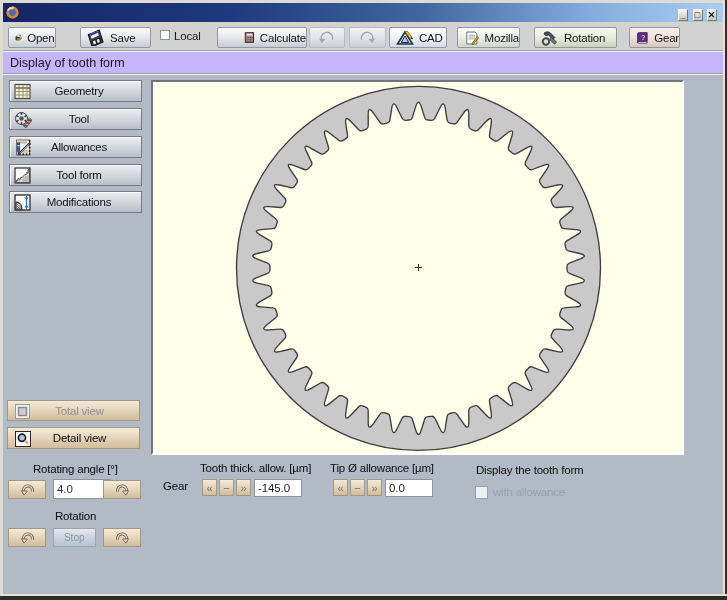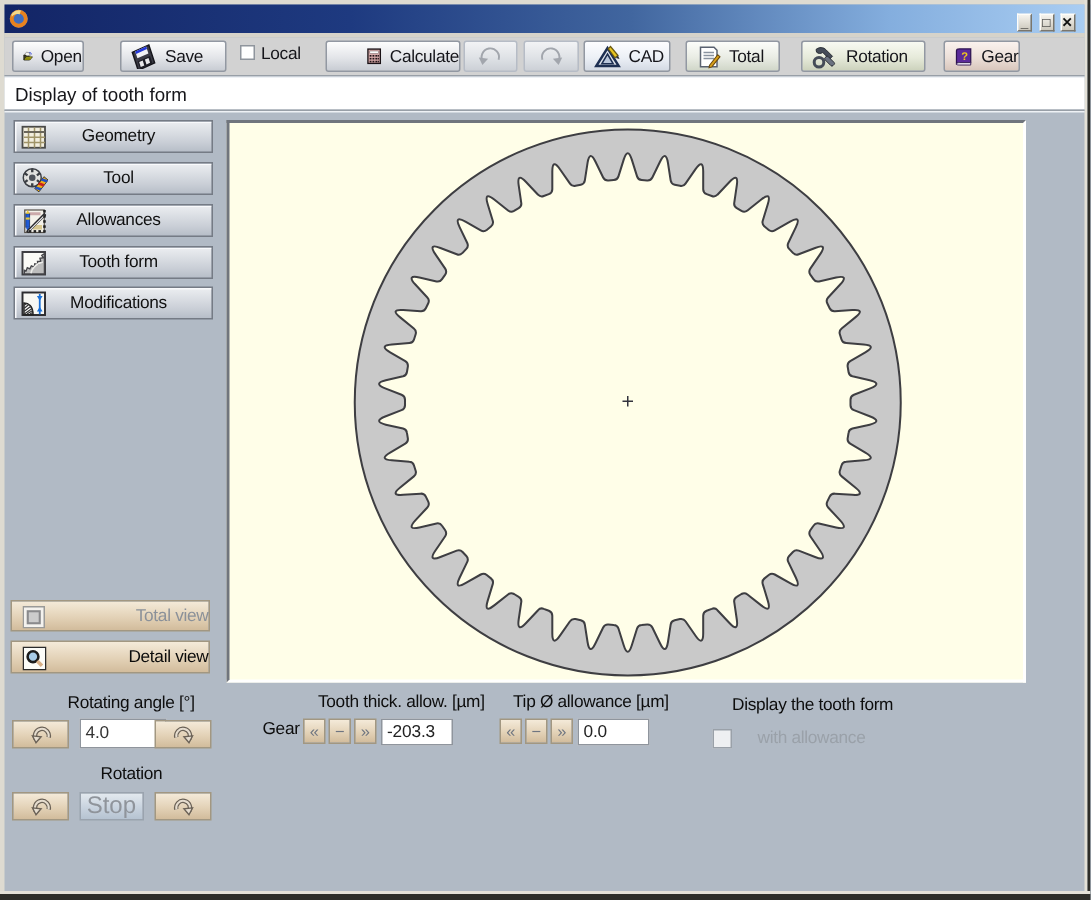--- a/index.html
+++ b/index.html
@@ -18,40 +18,40 @@
 
 #band{left:3px;top:22px;width:720px;height:3px;background:#d6d3ca;}
 
 #toolbar{left:3px;top:25px;width:720px;height:25px;background:#d2d2d2;}
 .tbtn{position:absolute;top:2px;height:21px;background:linear-gradient(#fdfdfd,#e3e5e9 55%,#c8ccd3);border:1px solid #9298a2;border-radius:2px;font-size:11.5px;letter-spacing:-0.2px;color:#15151a;display:flex;align-items:center;}
 .tbtn .lbl{margin-left:5px;}
 .tbtn.dis{border-color:#b6bcc6;background:linear-gradient(#f2f3f5,#dfe2e6 55%,#ccd0d6);}
 .tbtn.dis svg{margin-left:0;}
 .tbtn svg{margin-left:6px;}
 #groove1{left:3px;top:50px;width:720px;height:2px;border-top:1px solid #989fa7;border-bottom:1px solid #eef1f5;}
-#status{left:3px;top:52px;width:720px;height:21px;background:#ffffff;font-size:12.5px;color:#16161a;}
+#status{left:3px;top:52px;width:720px;height:21px;background:#c4b5fd;font-size:12.5px;color:#16161a;}
 #status span{position:absolute;left:7px;top:4px;}
 #groove2{left:3px;top:73px;width:720px;height:2px;border-top:1px solid #989fa7;border-bottom:1px solid #eef1f5;}
 
 .sbtn{position:absolute;left:9px;width:133px;height:22px;background:linear-gradient(#eceef1,#c9ced6 70%,#b7bec8);border:1px solid #757b85;box-shadow:inset 1px 1px 0 #f9fafc;font-size:11.5px;letter-spacing:-0.2px;color:#111;display:flex;align-items:center;}
 .sbtn svg{position:absolute;left:4px;top:2px;}
 .sbtn .lbl{width:100%;text-align:center;padding-left:7px;}
 
 #canvas{left:151px;top:80px;width:533px;height:375px;background:#fffee8;border:2px solid;border-color:#70757d #ffffff #ffffff #70757d;}
 
 .tan{background:linear-gradient(#f4ead9,#e3d2b7 55%,#d2bc9c);border:1px solid #a29781;}
 .tanbtn{position:absolute;font-size:11.5px;letter-spacing:-0.2px;display:flex;align-items:center;}
 #totalview{left:7px;top:400px;width:133px;height:21px;color:#8b9199;}
 #detailview{left:7px;top:427px;width:133px;height:22px;color:#0b0b0b;}
-.viewlbl{width:100%;text-align:right;padding-left:12px;}
+.viewlbl{width:100%;text-align:center;padding-left:12px;}
 .viewicon{position:absolute;left:6.5px;top:3px;}
 .rotbtn{position:absolute;width:38px;height:19px;display:flex;align-items:center;justify-content:center;}
 .inp{position:absolute;background:#fff;border:1px solid #8f959d;font-size:11.5px;letter-spacing:-0.1px;color:#222;font-family:"Liberation Sans",sans-serif;padding-left:3px;display:flex;align-items:center;}
-.label{position:absolute;font-size:11.5px;letter-spacing:-0.2px;color:#0d0d0d;white-space:nowrap;margin-left:12px;}
-#stop{left:52.5px;top:528px;width:43.5px;height:19px;background:linear-gradient(#e3e9ef,#c6d1dd 60%,#b6c3d1);border:1px solid #9aa3ae;color:#8f949b;font-size:16px;display:flex;align-items:center;justify-content:center;}
+.label{position:absolute;font-size:11.5px;letter-spacing:-0.2px;color:#0d0d0d;white-space:nowrap;}
+#stop{left:52.5px;top:528px;width:43.5px;height:19px;background:linear-gradient(#e3e9ef,#c6d1dd 60%,#b6c3d1);border:1px solid #9aa3ae;color:#8f949b;font-size:10px;display:flex;align-items:center;justify-content:center;}
 .spin{position:absolute;width:15px;height:17px;font-size:11px;color:#6f7580;display:flex;align-items:center;justify-content:center;padding:0;}
 .gray{color:#9aa1a9;}
 #chk{left:475px;top:486px;width:13px;height:13px;background:#eef0f2;border:1px solid #9aa1a9;}
 </style></head>
 <body>
 <div class="abs" id="f-top"></div>
 <div class="abs" id="f-left"></div>
 <div class="abs" id="f-right-l"></div>
 <div class="abs" id="f-right-d"></div>
 <div class="abs" id="f-bot-l"></div>
@@ -138,21 +138,21 @@
       <span class="lbl">CAD</span>
     </div>
 <div class="tbtn" style="left:454px;width:63px;background:linear-gradient(#fcfdfa,#e9ece4 55%,#d0d6c8);">
       <svg width="17" height="16" viewBox="0 0 17 16">
         <path d="M3 1.5 L12 1.5 L14 3.5 L14 14.5 L3 14.5 Z" fill="#fff" stroke="#5a6270"></path>
         <line x1="5" y1="5" x2="12" y2="5" stroke="#8a93a0" stroke-width="0.9"></line>
         <line x1="5" y1="7" x2="12" y2="7" stroke="#8a93a0" stroke-width="0.9"></line>
         <line x1="5" y1="9" x2="12" y2="9" stroke="#8a93a0" stroke-width="0.9"></line>
         <path d="M9 13.5 L14.5 6.5 L16 7.8 L10.6 14.6 L8.7 15.2 Z" fill="#d8a018" stroke="#6b4a10" stroke-width="0.7"></path>
       </svg>
-      <span class="lbl">Total</span>
+      <span class="lbl">Mozilla</span>
     </div>
 <div class="tbtn" style="left:531px;width:83px;background:linear-gradient(#f8faf2,#e6eada 55%,#ccd2bc);">
       <svg width="18" height="16" viewBox="0 0 18 16">
         <path d="M3 3 C5 1.2 8 1.4 9.5 3 L14 7.5 L12 9.5 L7.5 5 C6 6 4.5 5.8 3.4 4.8 Z" fill="#454c58" stroke="#23272e" stroke-width="0.6"></path>
         <rect x="10.5" y="7" width="3" height="7.5" rx="1" transform="rotate(-45 12 10.7)" fill="#6b7280" stroke="#23272e" stroke-width="0.6"></rect>
         <circle cx="5" cy="11.5" r="3.2" fill="none" stroke="#454c58" stroke-width="2"></circle>
       </svg>
       <span class="lbl">Rotation</span>
     </div>
 <div class="tbtn" style="left:626px;width:51px;background:linear-gradient(#faf2ee,#ecdfd8 55%,#d8c6bc);">
@@ -230,21 +230,21 @@
       </g>
     </svg>
     <span class="lbl">Allowances</span>
   </div>
 <div class="sbtn" style="top:163.5px;">
     <svg width="17" height="17" viewBox="0 0 17 17">
       <rect x="1" y="1" width="15" height="15" fill="#fbfbf7" stroke="#3c3c40" stroke-width="1.3"></rect>
       <path d="M15.6 2 L13.8 3.2 L15 4.8 L12.6 5.2 L13.2 7.2 L11 7.2 L11.2 9.2 L9.2 8.9 L8.8 11 L6.9 10.2 L5.9 12.2 L4.2 11.4 L3.4 13.6 L2.2 13.2 L2.2 15.6 L15.6 15.6 Z" fill="#bcbcbc" stroke="#46464a" stroke-width="0.9"></path>
       <path d="M14.6 7.6 A 10.5 10.5 0 0 0 6.6 15.2" fill="none" stroke="#ededea" stroke-width="1"></path>
     </svg>
-    <span class="lbl">Tooth form</span>
+    <span class="lbl">Tool form</span>
   </div>
 <div class="sbtn" style="top:191px;">
     <svg width="17" height="17" viewBox="0 0 17 17">
       <rect x="1" y="1" width="15" height="15" fill="#f8f8f4" stroke="#2c2c30" stroke-width="1.3"></rect>
       <path d="M2 8 C5 8 8 10 8 15.8 L2 15.8 Z" fill="#fff" stroke="#222" stroke-width="1"></path>
       <path d="M2.2 9.5 L3.8 8.2 M2.2 11.5 L5.2 9 M2.2 13.5 L6.6 10.2 M2.2 15.4 L7.4 11.6 M4 15.4 L7.8 13 M6 15.4 L8 14.2" stroke="#333" stroke-width="0.8"></path>
       <line x1="12.5" y1="2" x2="12.5" y2="15.5" stroke="#1a70d8" stroke-width="1.2"></line>
       <path d="M12.5 6.5 L10.6 3.4 L14.4 3.4 Z M12.5 10.5 L10.6 13.6 L14.4 13.6 Z" fill="#1a70d8"></path>
     </svg>
     <span class="lbl">Modifications</span>
@@ -305,21 +305,21 @@
       <path d="M11.8 10.2 A4.6 4.6 0 1 0 3.6 8.6" fill="none" stroke="#e6ddcf" stroke-width="1.3"></path>
       <path d="M14.4 7.6 L8.6 8.2 L12 12.2 Z" fill="#e6ddcf" stroke="#6b6257" stroke-width="0.9"></path>
     </svg>
   </div>
 
 <span class="label" style="left:163px;top:480px;">Gear</span>
 <span class="label" style="left:200px;top:462px;">Tooth thick. allow. [µm]</span>
 <div class="spin tan" style="left:202px;top:479px;">«</div>
 <div class="spin tan" style="left:219px;top:479px;">−</div>
 <div class="spin tan" style="left:236px;top:479px;">»</div>
-<div class="inp" style="left:254px;top:479px;width:48px;height:18px;">-203.3</div>
+<div class="inp" style="left:254px;top:479px;width:48px;height:18px;">-145.0</div>
 <span class="label" style="left:330px;top:462px;">Tip Ø allowance [µm]</span>
 <div class="spin tan" style="left:333px;top:479px;">«</div>
 <div class="spin tan" style="left:350px;top:479px;">−</div>
 <div class="spin tan" style="left:367px;top:479px;">»</div>
 <div class="inp" style="left:385px;top:479px;width:48px;height:18px;">0.0</div>
 
 <span class="label" style="left:476px;top:464px;">Display the tooth form</span>
 <div class="abs" id="chk"></div>
 <span class="label gray" style="left:493px;top:486px;">with allowance</span>
 </body></html>

